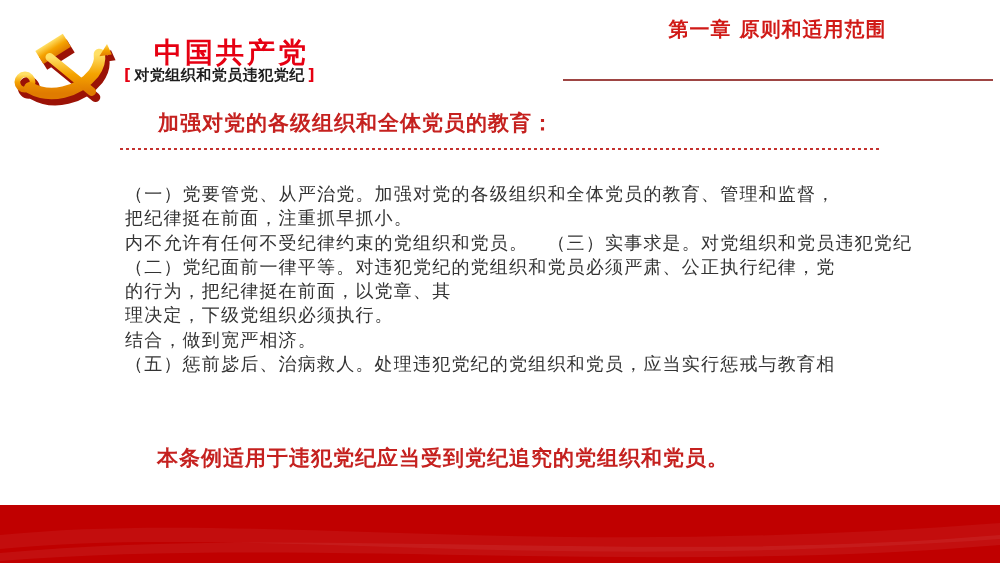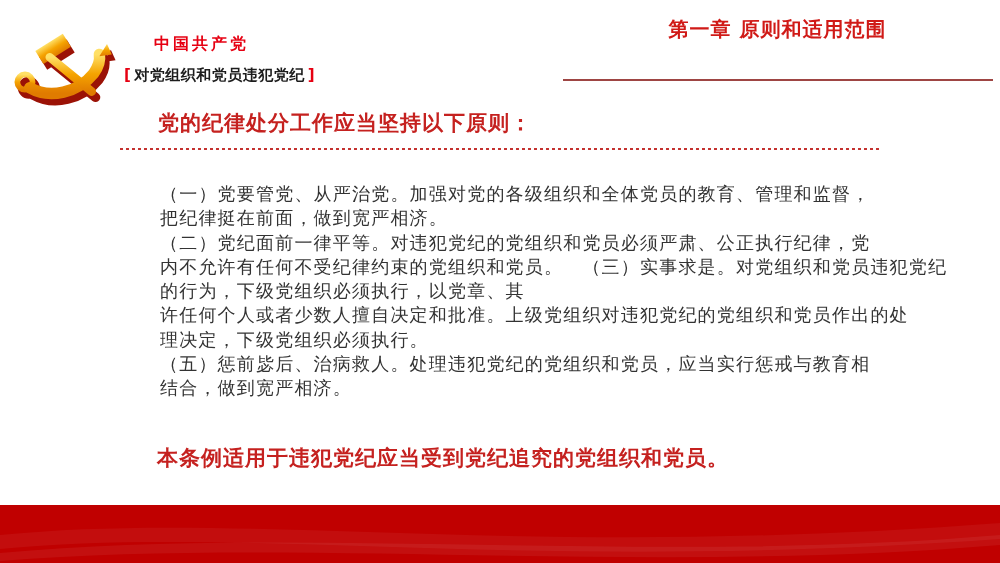--- a/index.html
+++ b/index.html
@@ -15,21 +15,21 @@
     position:relative;
     width:1000px;height:563px;
     background:#ffffff;
     overflow:hidden;
     font-family:"DejaVu Sans","Liberation Sans",sans-serif;
   }
   
   .emblem{position:absolute;left:4px;top:22px;width:124px;height:86px;}
   .org-name{
     position:absolute;left:154px;top:34px;
-    font-size:16px;font-weight:bold;letter-spacing:3px;
+    font-size:28px;font-weight:bold;letter-spacing:3px;
     color:var(--brand-red);white-space:nowrap;text-align:center;
   }
   .doc-name{
     position:absolute;left:121px;top:66px;
     font-size:15px;font-weight:bold;color:#1c1c1c;
     white-space:nowrap;letter-spacing:0.5px;
   }
   .doc-name .bracket{color:var(--brand-red);font-weight:bold;padding:0 3px;}
   .chapter-title{
     position:absolute;left:560px;top:16px;width:435px;
@@ -49,21 +49,21 @@
   .dotted-rule{
     position:absolute;left:120px;top:148px;width:762px;height:2px;
     background:repeating-linear-gradient(90deg,#c43230 0 3px,transparent 3px 6px);
   }
   .body-block{
     position:absolute;left:125px;top:182px;width:790px;
     font-family:"DejaVu Serif","Liberation Serif",serif;
     color:var(--body-text);
   }
   .body-line{
-    font-size:18px;line-height:24.3px;letter-spacing:1.2px;white-space:nowrap;margin-left:35px;
+    font-size:18px;line-height:24.3px;letter-spacing:1.2px;white-space:nowrap;
   }
   .conclusion{
     position:absolute;left:157px;top:444px;
     font-size:21px;font-weight:bold;letter-spacing:1px;
     color:var(--title-red);white-space:nowrap;
   }
   
   .footer-band{
     position:absolute;left:0;bottom:0;width:1000px;height:58px;
     background:var(--footer-red);overflow:hidden;
@@ -109,33 +109,32 @@
 
   <div class="org-name">中国共产党</div>
 
   <div class="doc-name">
     <span class="bracket">[</span><span>对党组织和党员违犯党纪</span><span class="bracket">]</span>
   </div>
 
   <div class="chapter-title">第一章 原则和适用范围</div>
   <div class="chapter-rule"></div>
 
-  <div class="section-title">党的纪律处分工作应当坚持以下原则：</div>
+  <div class="section-title">加强对党的各级组织和全体党员的教育：</div>
   <div class="dotted-rule"></div>
 
   <div class="body-block">
     <div class="body-line">（一）党要管党、从严治党。加强对党的各级组织和全体党员的教育、管理和监督，</div>
-    <div class="body-line">把纪律挺在前面，做到宽严相济。</div>
+    <div class="body-line">把纪律挺在前面，注重抓早抓小。</div>
+    <div class="body-line">内不允许有任何不受纪律约束的党组织和党员。　（三）实事求是。对党组织和党员违犯党纪</div>
     <div class="body-line">（二）党纪面前一律平等。对违犯党纪的党组织和党员必须严肃、公正执行纪律，党</div>
-    <div class="body-line">内不允许有任何不受纪律约束的党组织和党员。　（三）实事求是。对党组织和党员违犯党纪</div>
-    <div class="body-line">的行为，下级党组织必须执行，以党章、其</div>
-    <div class="body-line">许任何个人或者少数人擅自决定和批准。上级党组织对违犯党纪的党组织和党员作出的处</div>
+    <div class="body-line">的行为，把纪律挺在前面，以党章、其</div>
     <div class="body-line">理决定，下级党组织必须执行。</div>
+    <div class="body-line">结合，做到宽严相济。</div>
     <div class="body-line">（五）惩前毖后、治病救人。处理违犯党纪的党组织和党员，应当实行惩戒与教育相</div>
-    <div class="body-line">结合，做到宽严相济。</div>
   </div>
 
   <div class="conclusion">本条例适用于违犯党纪应当受到党纪追究的党组织和党员。</div>
 
   <div class="footer-band">
     <svg viewBox="0 0 1000 58" preserveAspectRatio="none" aria-hidden="true">
       <path d="M0,30 C250,5 520,55 1000,18 L1000,34 C520,68 250,20 0,44 Z" fill="#ffffff" opacity="0.05"></path>
       <path d="M0,48 C300,20 640,60 1000,30 L1000,40 C640,70 300,32 0,56 Z" fill="#ffffff" opacity="0.06"></path>
     </svg>
   </div>

